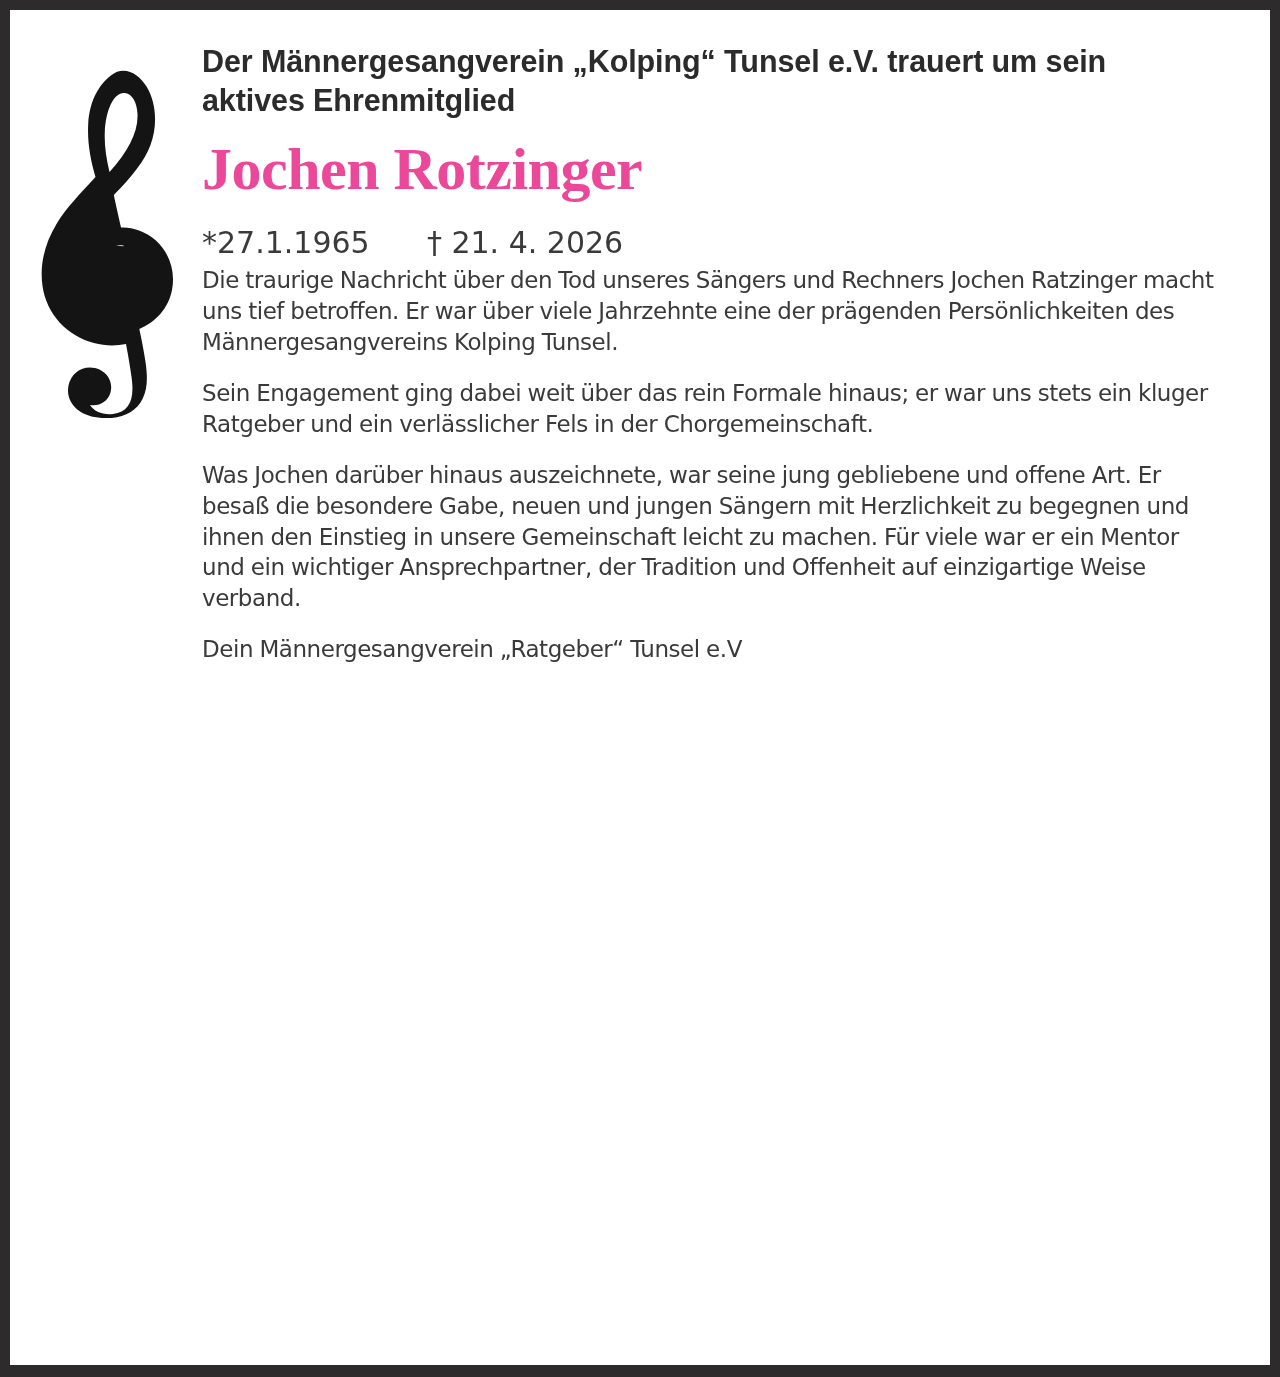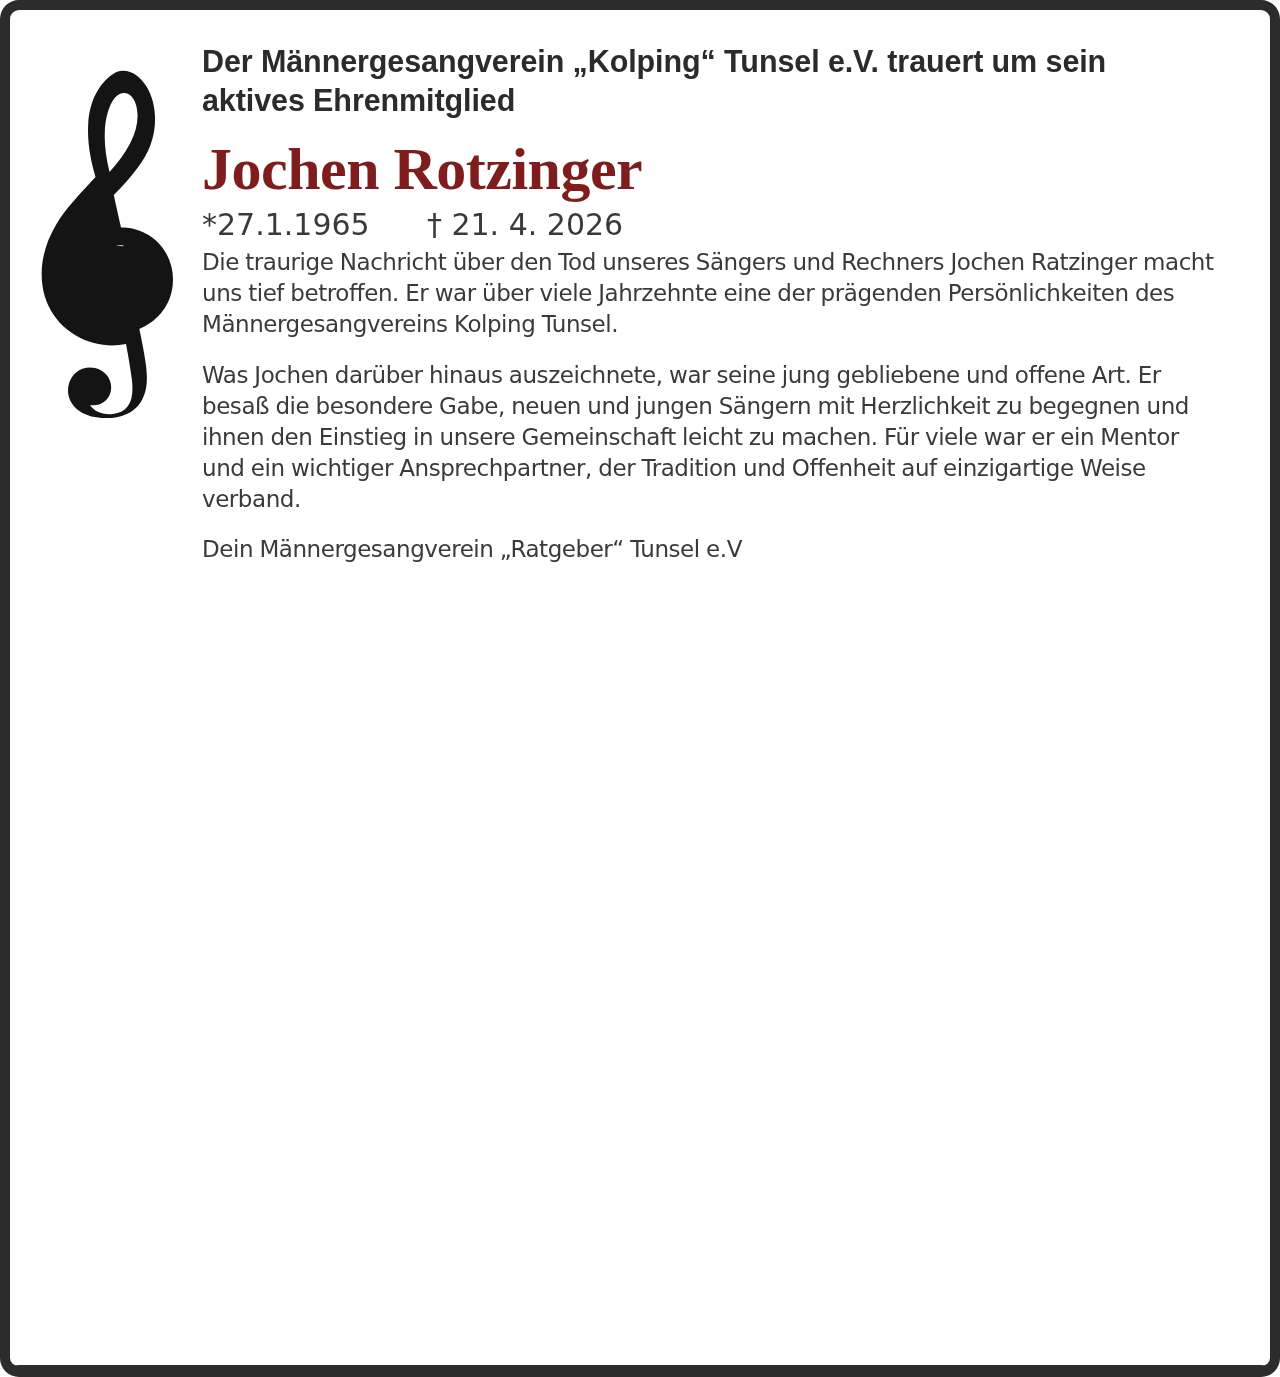--- a/index.html
+++ b/index.html
@@ -14,21 +14,20 @@
     box-sizing: border-box;
     width: 1280px;
     height: 1377px;
     background: #ffffff;
     border-top: 10px solid #2e2b2c;
     border-left: 10px solid #2e2b2c;
     border-right: 10px solid #2e2b2c;
     border-bottom: 11px solid #2e2b2c;
     overflow: hidden;
     font-family: "DejaVu Sans", sans-serif;
-    border-radius: 19px;
   }
 
   
   .bottom-band {
     position: absolute;
     left: -10px;
     right: -10px;
     bottom: -11px;
     height: 12px;
     background: #2e2b2c;
@@ -68,22 +67,22 @@
     margin: 0 0 18px 0;
     max-width: 965px;
   }
 
   .deceased-name {
     font-family: "Liberation Serif", serif;
     font-weight: bold;
     font-size: 60px;
     line-height: 1.05;
     letter-spacing: -0.5px;
-    color: #7f1d1d;
-    margin: 0 0 6px 0;
+    color: #ec4899;
+    margin: 0 0 24px 0;
   }
 
   .life-dates {
     font-family: "DejaVu Sans", sans-serif;
     font-weight: 400;
     font-size: 30px;
     line-height: 1.2;
     color: #3b3a3a;
     margin: 0 0 4px 0;
     white-space: pre;
@@ -176,20 +175,21 @@
   <div class="content">
 
     <h1 class="org-line">Der Männergesangverein „Kolping“ Tunsel e.V. trauert um sein aktives Ehrenmitglied</h1>
 
     <h2 class="deceased-name">Jochen Rotzinger</h2>
 
     <div class="life-dates">*27.1.1965      † 21. 4. 2026</div>
 
     <div class="body-text">
       <p>Die traurige Nachricht über den Tod unseres Sängers und Rechners Jochen Ratzinger macht uns tief betroffen. Er war über viele Jahrzehnte eine der prägenden Persönlichkeiten des Männergesangvereins Kolping Tunsel.</p>
+      <p>Sein Engagement ging dabei weit über das rein Formale hinaus; er war uns stets ein kluger Ratgeber und ein verlässlicher Fels in der Chorgemeinschaft.</p>
       <p>Was Jochen darüber hinaus auszeichnete, war seine jung gebliebene und offene Art. Er besaß die besondere Gabe, neuen und jungen Sängern mit Herzlichkeit zu begegnen und ihnen den Einstieg in unsere Gemeinschaft leicht zu machen. Für viele war er ein Mentor und ein wichtiger Ansprechpartner, der Tradition und Offenheit auf einzigartige Weise verband.</p>
       <p class="signature">Dein Männergesangverein „Ratgeber“ Tunsel e.V</p>
     </div>
 
   </div>
 
   <div class="bottom-band"></div>
 
 </div>
 

